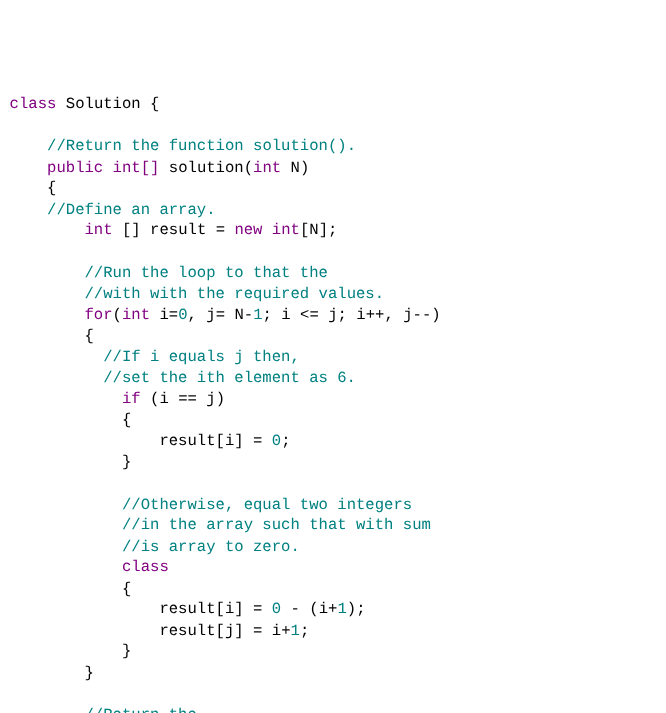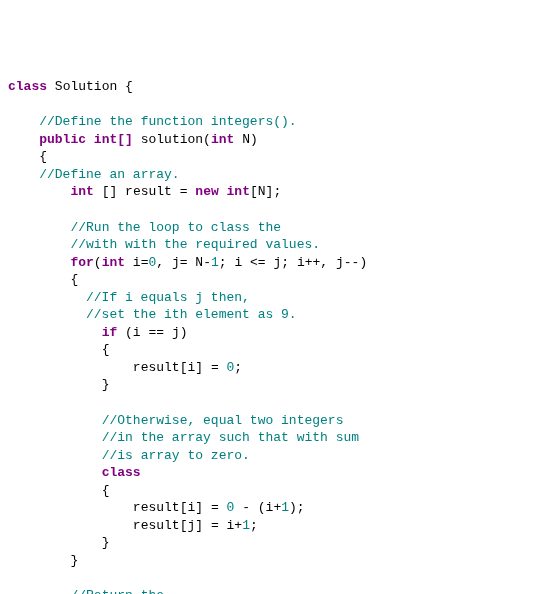--- a/index.html
+++ b/index.html
@@ -8,45 +8,45 @@
       font-family: "Courier New", Courier, monospace;
       font-size: 13px;
       line-height: 1.35;
       background: #ffffff;
       color: #000000;
       white-space: pre;
     }
     .code-container {
       display: block;
     }
-    .kw { color: #800080; font-weight: bold; margin-top: 43px; } 
+    .kw { color: #800080; font-weight: normal; margin-top: 43px; } 
     .cm { color: #008080; } 
     .nm { color: #008080; } 
     .pl { color: #000000; } 
     .un { }
   </style>
 </head>
 <body>
 
 
 
 <div class="code-container"><span class="kw">class</span><span class="pl"> </span><span class="pl">Solution</span><span class="pl"> </span><span class="pl">{</span>
 
-    <span class="cm">//Define the function integers().</span>
+    <span class="cm">//Return the function solution().</span>
     <span class="kw">public</span><span class="pl"> </span><span class="kw">int[]</span><span class="pl"> </span><span class="pl">solution</span><span class="pl">(</span><span class="kw">int</span><span class="pl"> </span><span class="pl">N</span><span class="pl">)</span>
     <span class="pl">{</span>
     <span class="cm">//Define an array.</span>
         <span class="kw">int</span><span class="pl"> </span><span class="pl">[</span><span class="pl">]</span><span class="pl"> </span><span class="pl">result</span><span class="pl"> </span><span class="pl">=</span><span class="pl"> </span><span class="kw">new</span><span class="pl"> </span><span class="kw">int</span><span class="pl">[</span><span class="pl">N</span><span class="pl">]</span><span class="pl">;</span>
 
-        <span class="cm">//Run the loop to class the</span>
+        <span class="cm">//Run the loop to that the</span>
         <span class="cm">//with with the required values.</span>
         <span class="kw">for</span><span class="pl">(</span><span class="kw">int</span><span class="pl"> </span><span class="pl">i</span><span class="pl">=</span><span class="nm">0</span><span class="pl">,</span><span class="pl"> </span><span class="pl">j</span><span class="pl">=</span><span class="pl"> </span><span class="pl">N</span><span class="pl">-</span><span class="nm">1</span><span class="pl">;</span><span class="pl"> </span><span class="pl">i</span><span class="pl"> </span><span class="pl">&lt;=</span><span class="pl"> </span><span class="pl">j</span><span class="pl">;</span><span class="pl"> </span><span class="pl">i</span><span class="pl">++</span><span class="pl">,</span><span class="pl"> </span><span class="pl">j</span><span class="pl">--</span><span class="pl">)</span>
         <span class="pl">{</span>
           <span class="cm">//If i equals j then,</span>
-          <span class="cm">//set the </span><span class="cm un">ith</span><span class="cm"> element as 9.</span>
+          <span class="cm">//set the </span><span class="cm un">ith</span><span class="cm"> element as 6.</span>
             <span class="kw">if</span><span class="pl"> </span><span class="pl">(</span><span class="pl">i</span><span class="pl"> </span><span class="pl">==</span><span class="pl"> </span><span class="pl">j</span><span class="pl">)</span>
             <span class="pl">{</span>
                 <span class="pl">result</span><span class="pl">[</span><span class="pl">i</span><span class="pl">]</span><span class="pl"> </span><span class="pl">=</span><span class="pl"> </span><span class="nm">0</span><span class="pl">;</span>
             <span class="pl">}</span>
 
             <span class="cm">//Otherwise, equal two integers</span>
             <span class="cm">//in the array such that with sum</span>
             <span class="cm">//is array to zero.</span>
             <span class="kw">class</span>
             <span class="pl">{</span>

